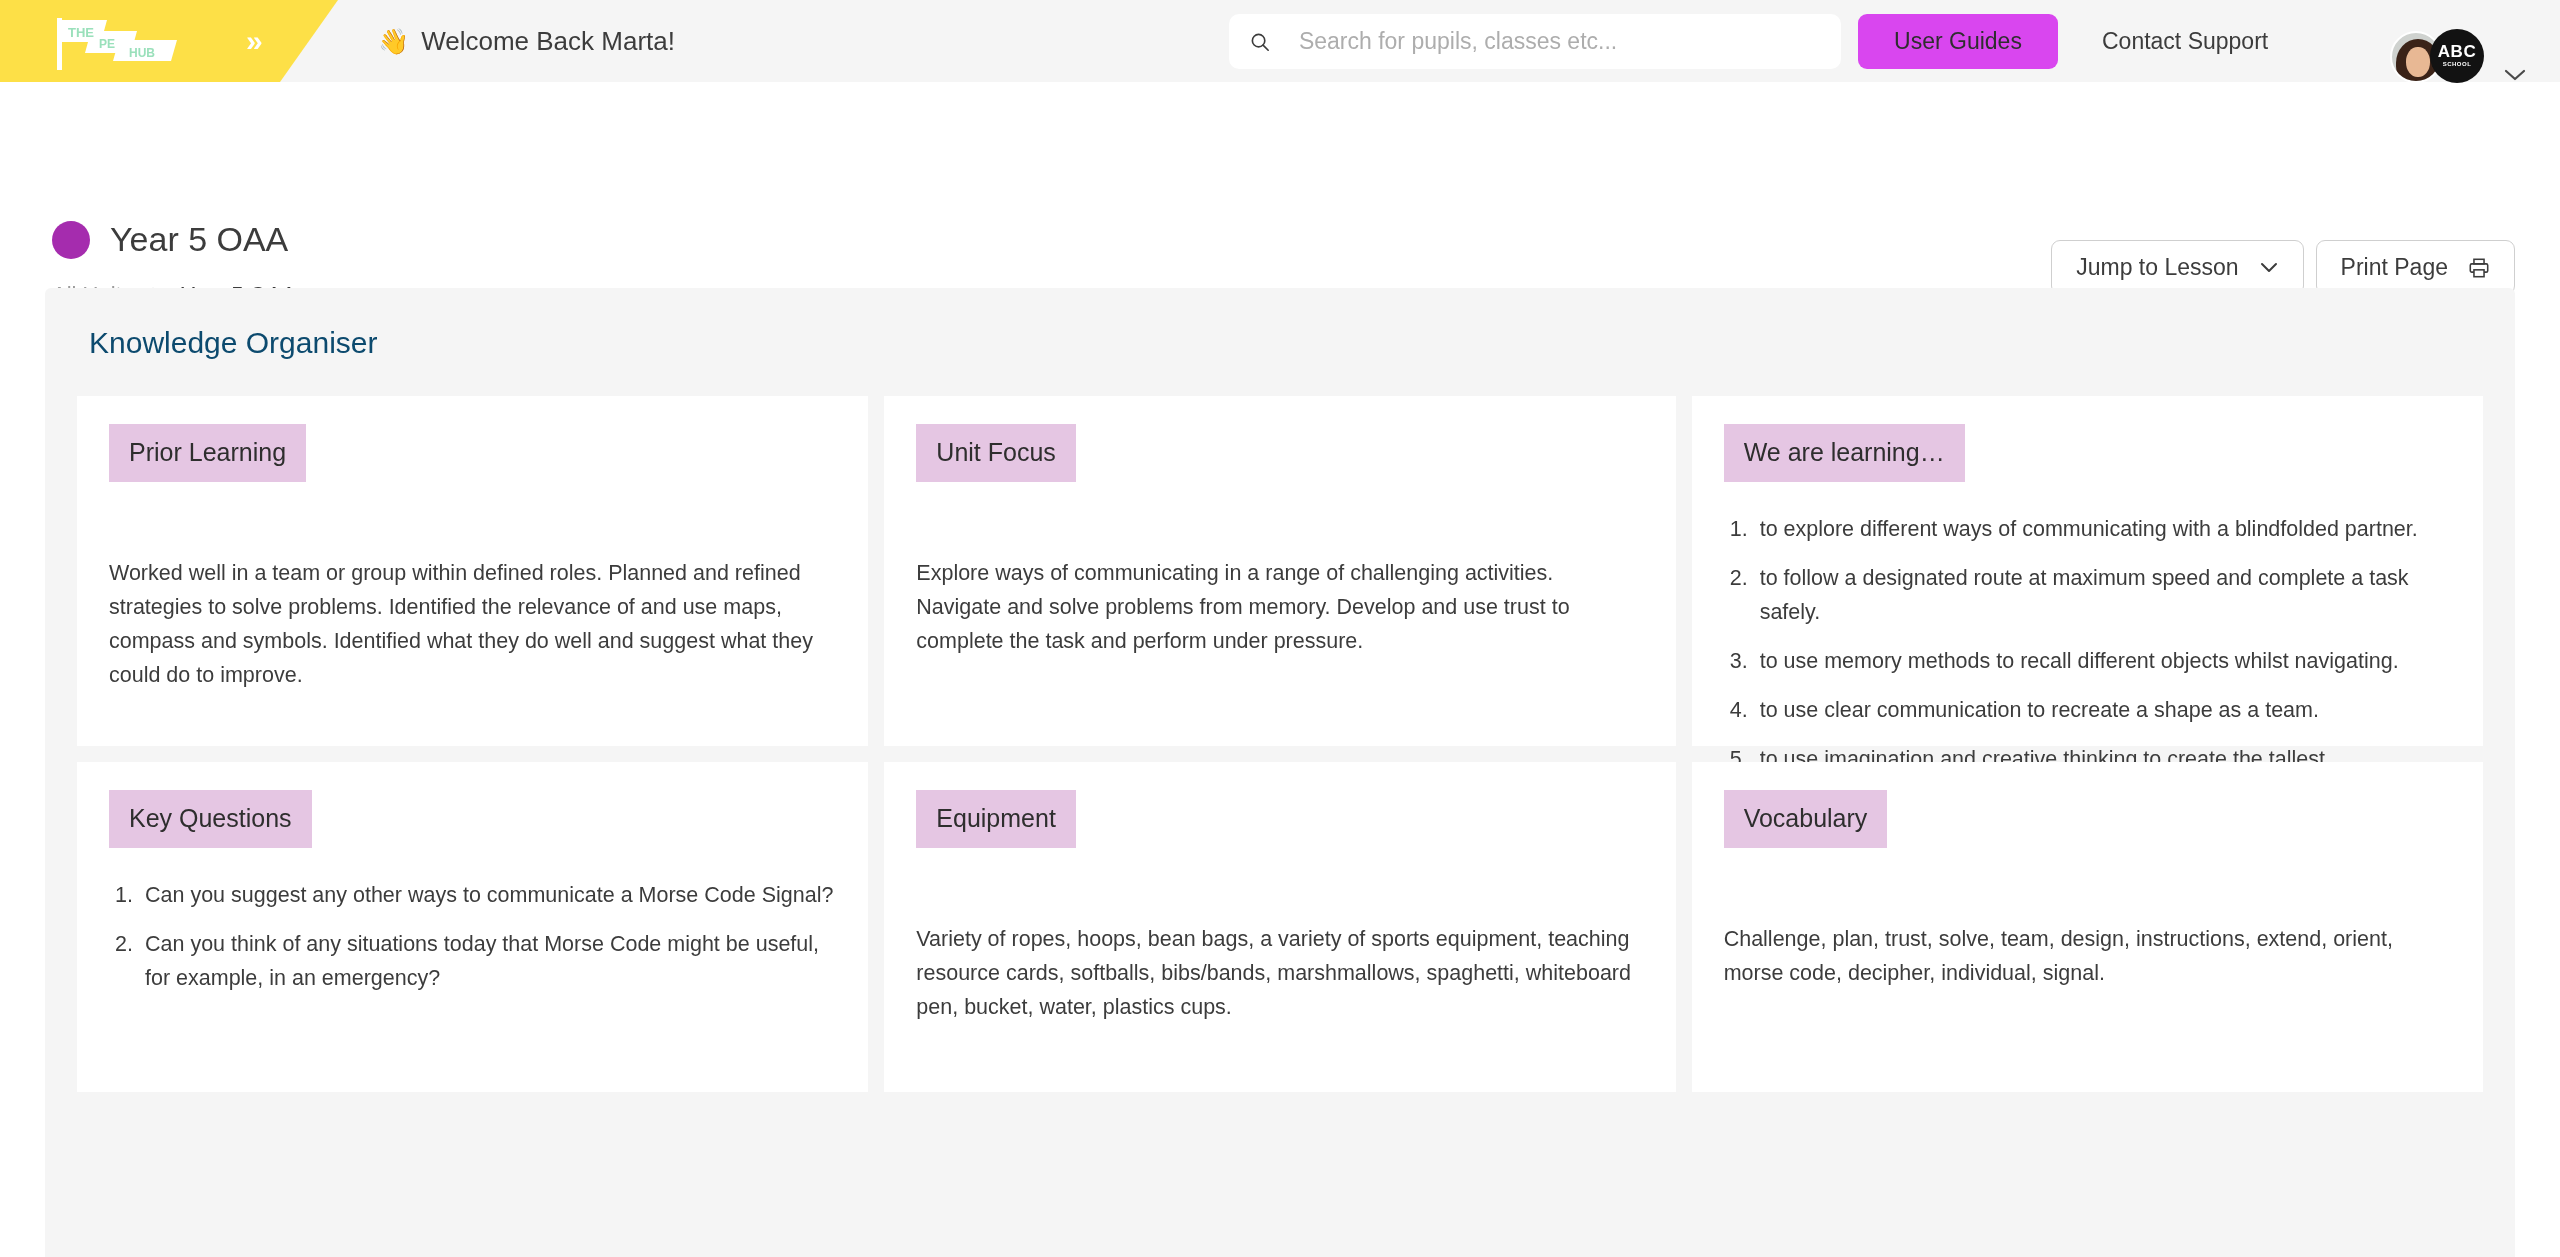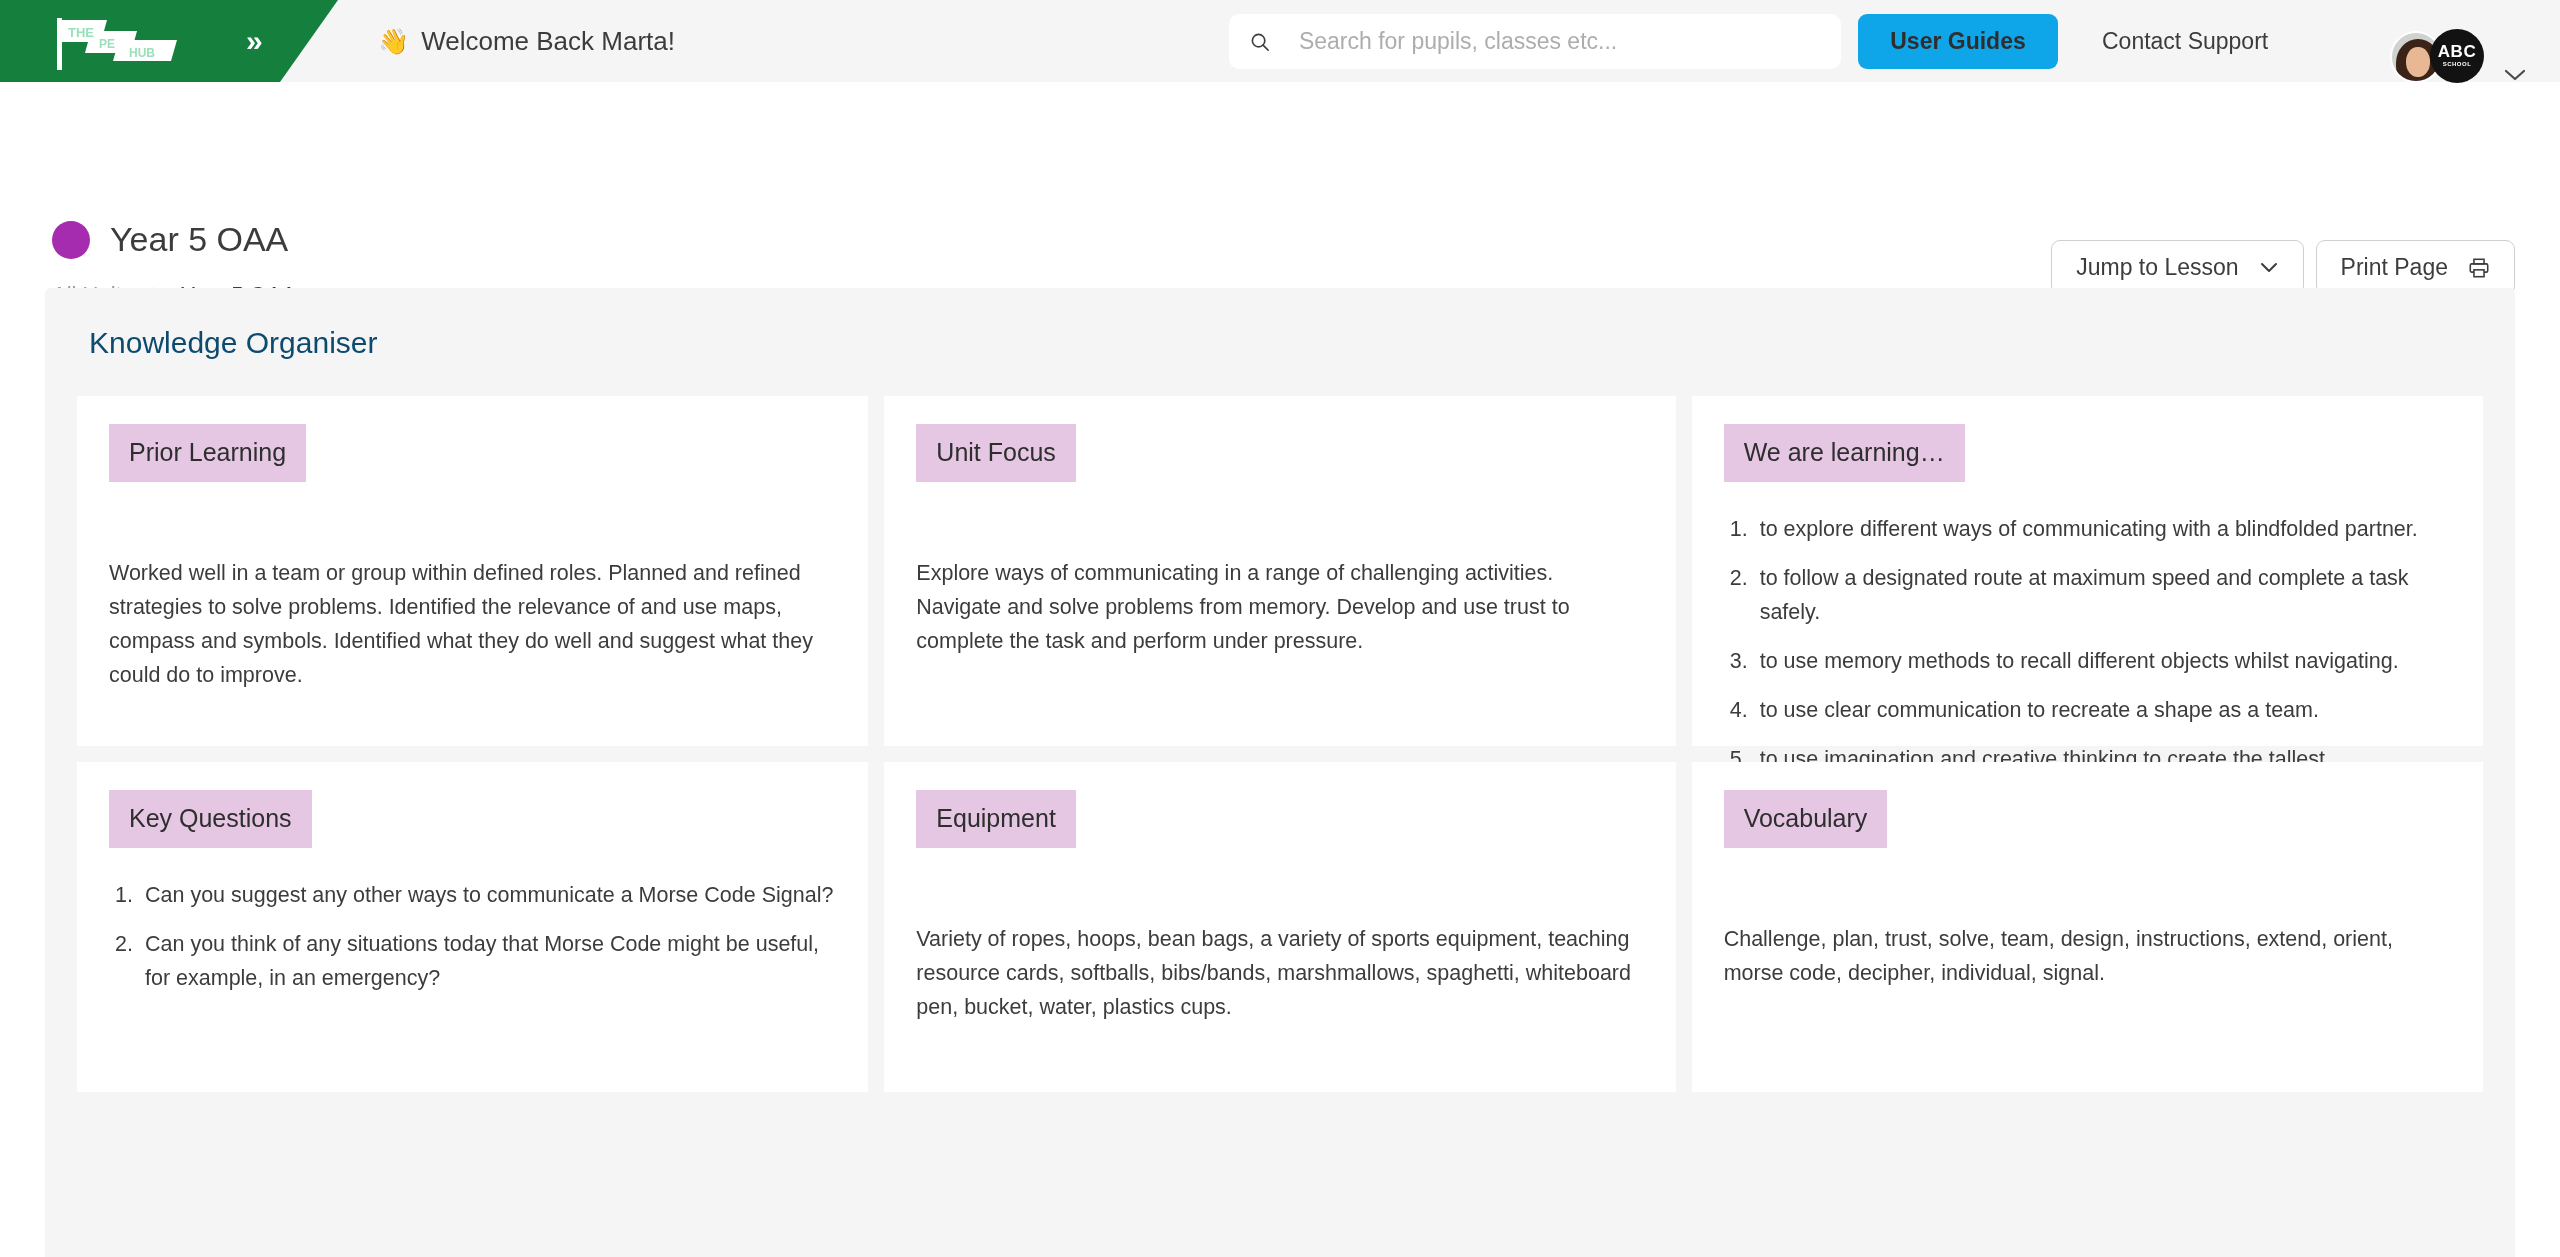--- a/index.html
+++ b/index.html
@@ -13,21 +13,21 @@
   
   .topbar{
     position:relative;
     width:2560px; height:82px;
     background:#f5f5f5;
     display:flex; align-items:center;
   }
   .logo-wedge{
     position:absolute; left:0; top:0;
     width:338px; height:82px;
-    background:#15803d;
+    background:#fde047;
     clip-path:polygon(0 0, 338px 0, 280px 82px, 0 82px);
     display:flex; align-items:center;
   }
   .flag-logo{
     position:absolute; left:55px; top:14px;
     width:140px; height:58px;
   }
   .dbl-chevron{
     position:absolute; left:246px; top:28px;
     color:#ffffff; font-size:30px; line-height:26px;
@@ -52,24 +52,24 @@
   .search-input{
     border:none; outline:none; background:transparent;
     font-family:"Liberation Sans", sans-serif;
     font-size:23px; color:#3c3c3c; width:100%;
   }
   .search-input::placeholder{ color:#adadad; }
 
   .btn-guides{
     position:absolute; left:1858px; top:14px;
     width:200px; height:55px;
-    background:#0ea5e9; color:#2e2e2e;
+    background:#d946ef; color:#2e2e2e;
     border:none; border-radius:9px;
     font-family:"Liberation Sans", sans-serif;
-    font-size:23px; cursor:pointer;font-weight:bold;
+    font-size:23px; cursor:pointer;
   }
   .contact-support{
     position:absolute; left:2102px; top:0; height:82px;
     display:flex; align-items:center;
     font-size:23px; color:#3c3c3c; cursor:pointer;
   }
   .avatar-group{
     position:absolute; left:2390px; top:28px;
     height:55px; display:flex; align-items:flex-end;
     cursor:pointer;

